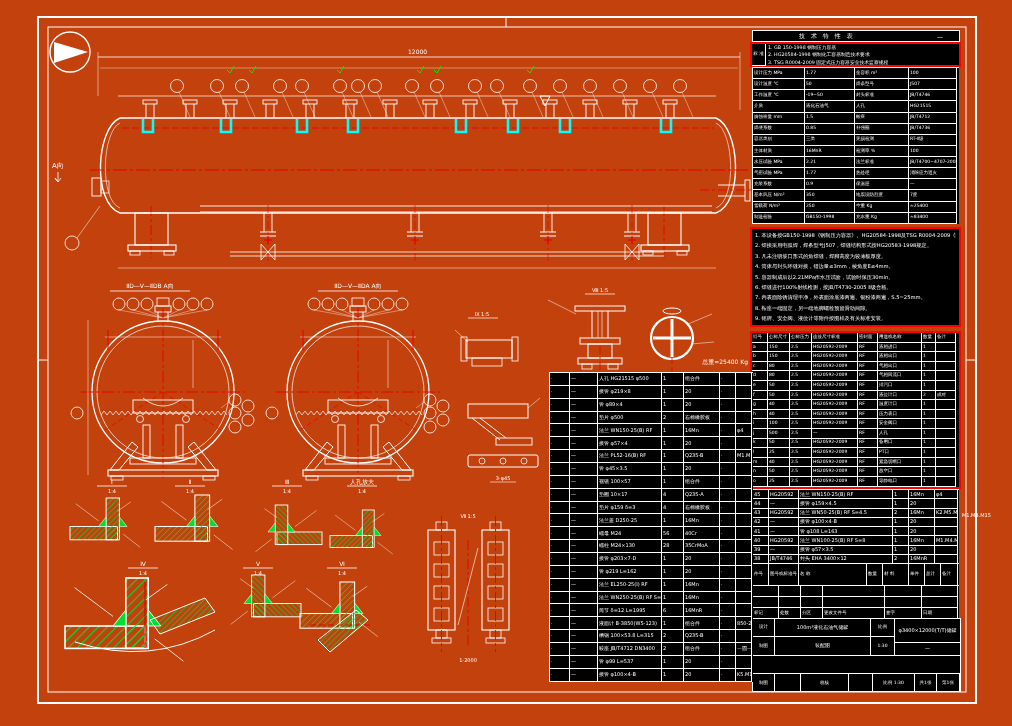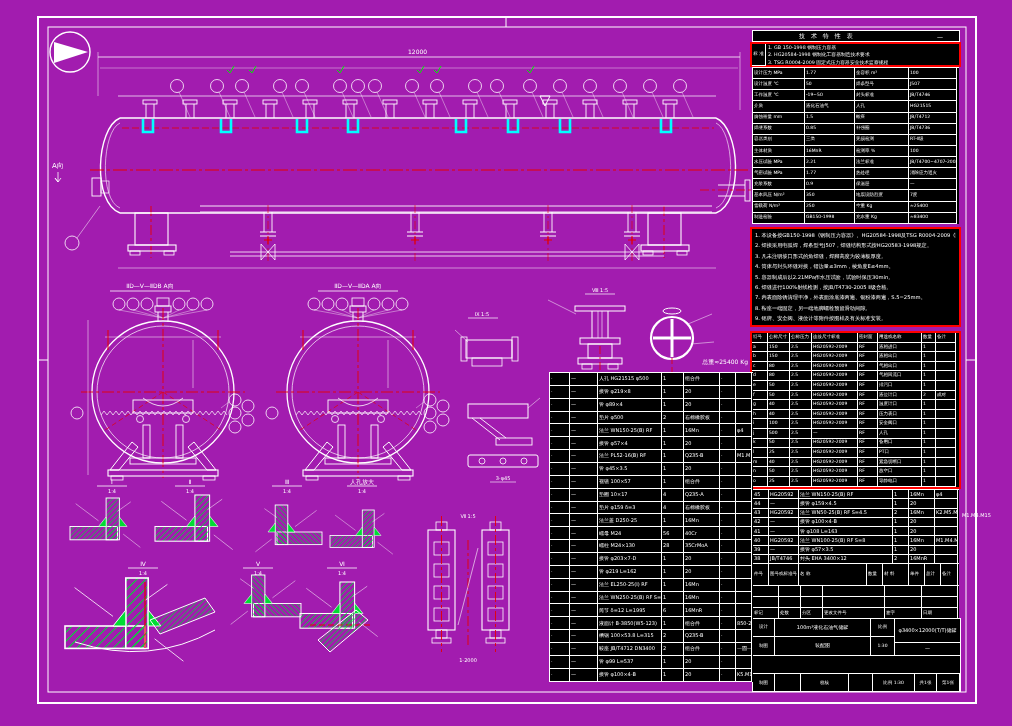--- a/index.html
+++ b/index.html
@@ -1,16 +1,16 @@
 <!DOCTYPE html>
 <html><head>
 <meta charset="utf-8">
 <style>
   html,body{margin:0;padding:0;background:#000;}
-  #stage{position:relative;width:1012px;height:726px;background:#a21caf;overflow:hidden;
+  #stage{position:relative;width:1012px;height:726px;background:#c2410c;overflow:hidden;
          font-family:"DejaVu Sans","Liberation Sans",sans-serif;}
   svg text{fill:#fff;font-family:"DejaVu Sans","Liberation Sans",sans-serif;}
   .st6{font-size:6px;} .st5{font-size:5px;} .st7{font-size:7px;}
   .abs{position:absolute;}
   .tbl{position:absolute;display:grid;background:#000;color:#fff;border-top:1px solid #fff;border-left:1px solid #fff;box-sizing:border-box;}
   .tbl.red{border:2px solid #ff0000;}
   .cell{border-right:1px solid #fff;border-bottom:1px solid #fff;box-sizing:border-box;
         font-size:5.5px;line-height:1.05;display:flex;align-items:center;padding:0 1px;
         overflow:hidden;white-space:nowrap;color:#fff;}
   .cell.c45{font-size:4.5px;} .cell.c5{font-size:5px;} .cell.ctr{justify-content:center;}

